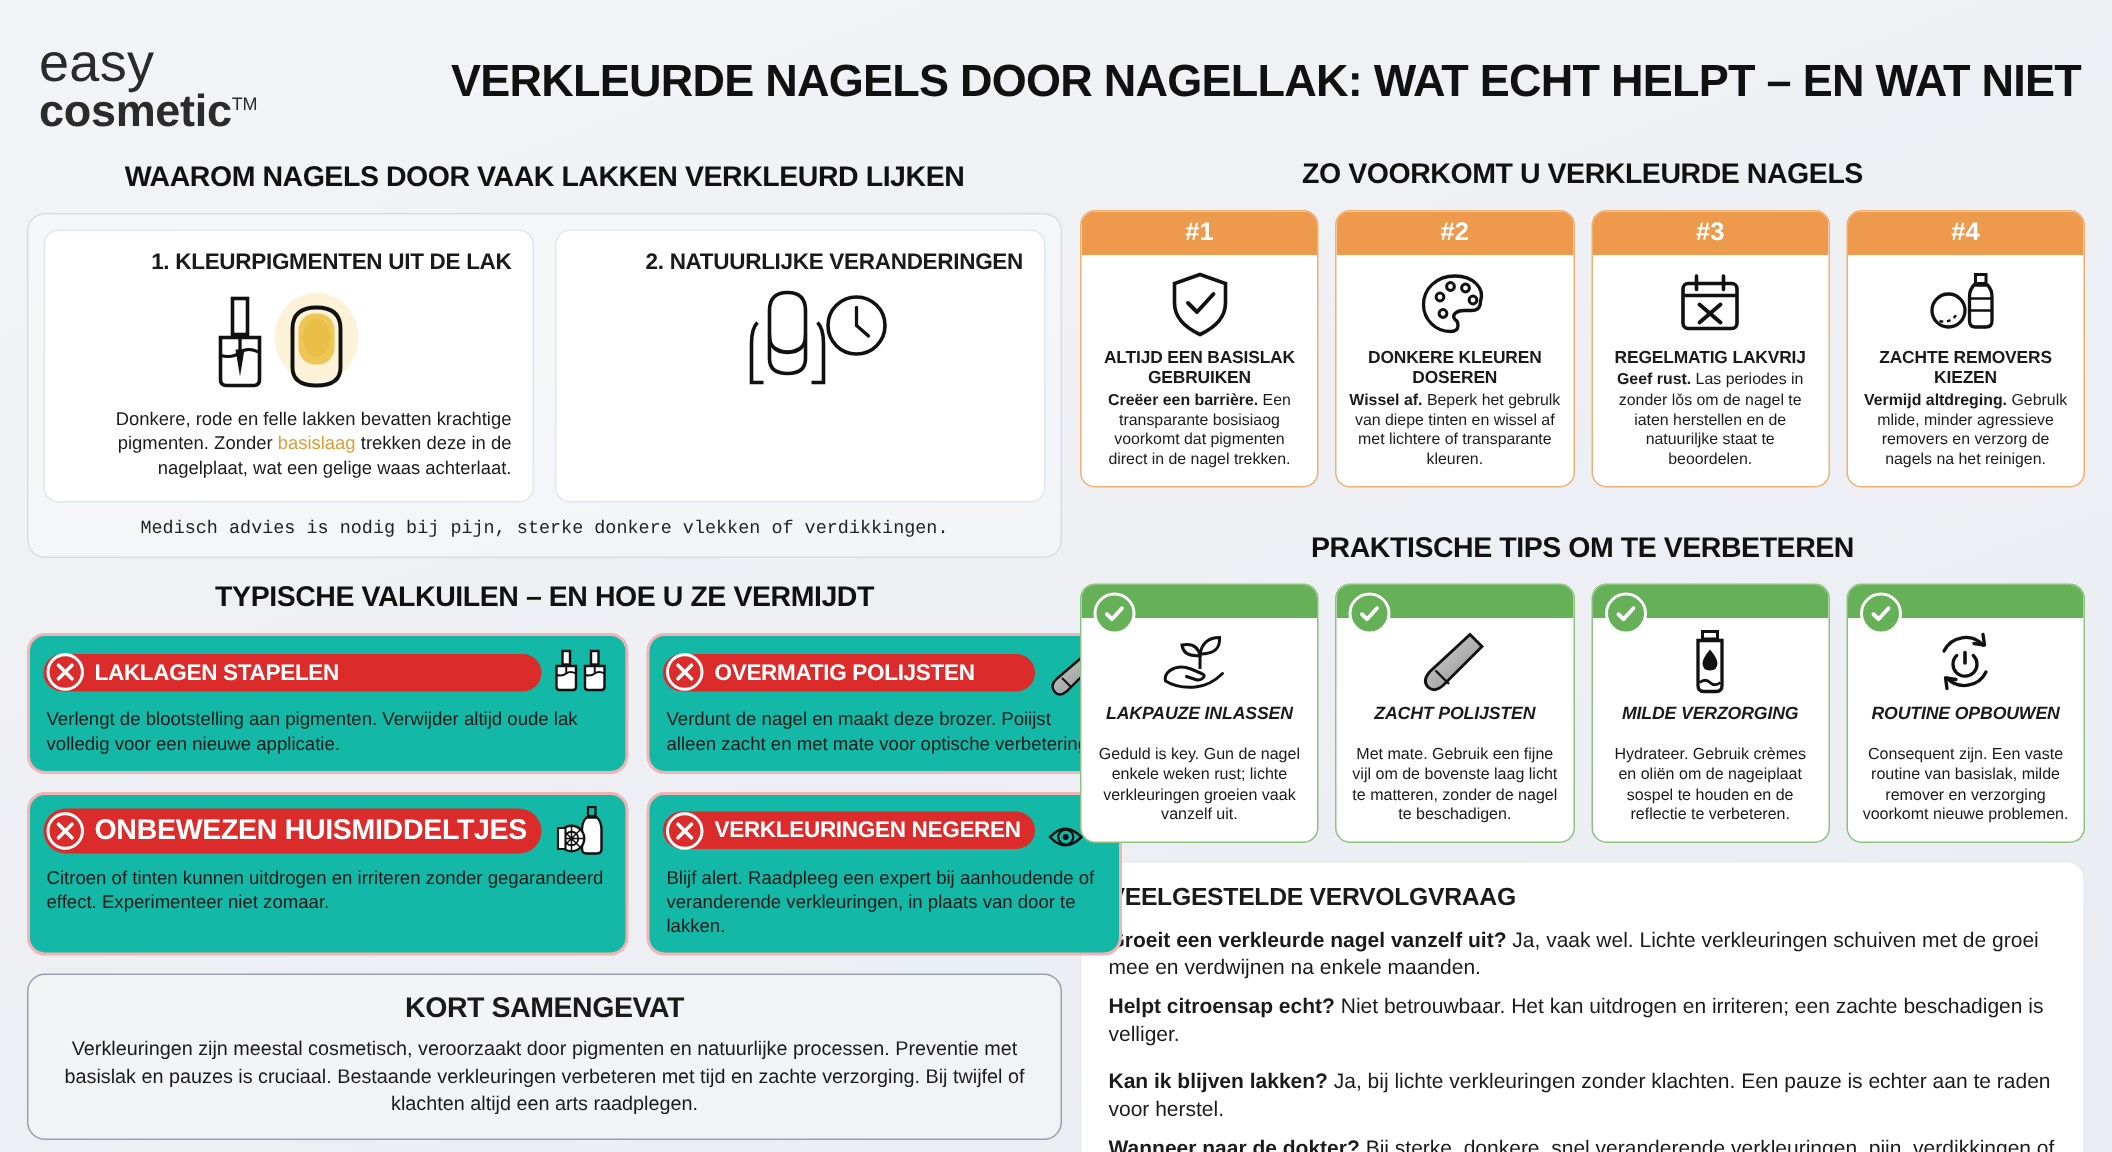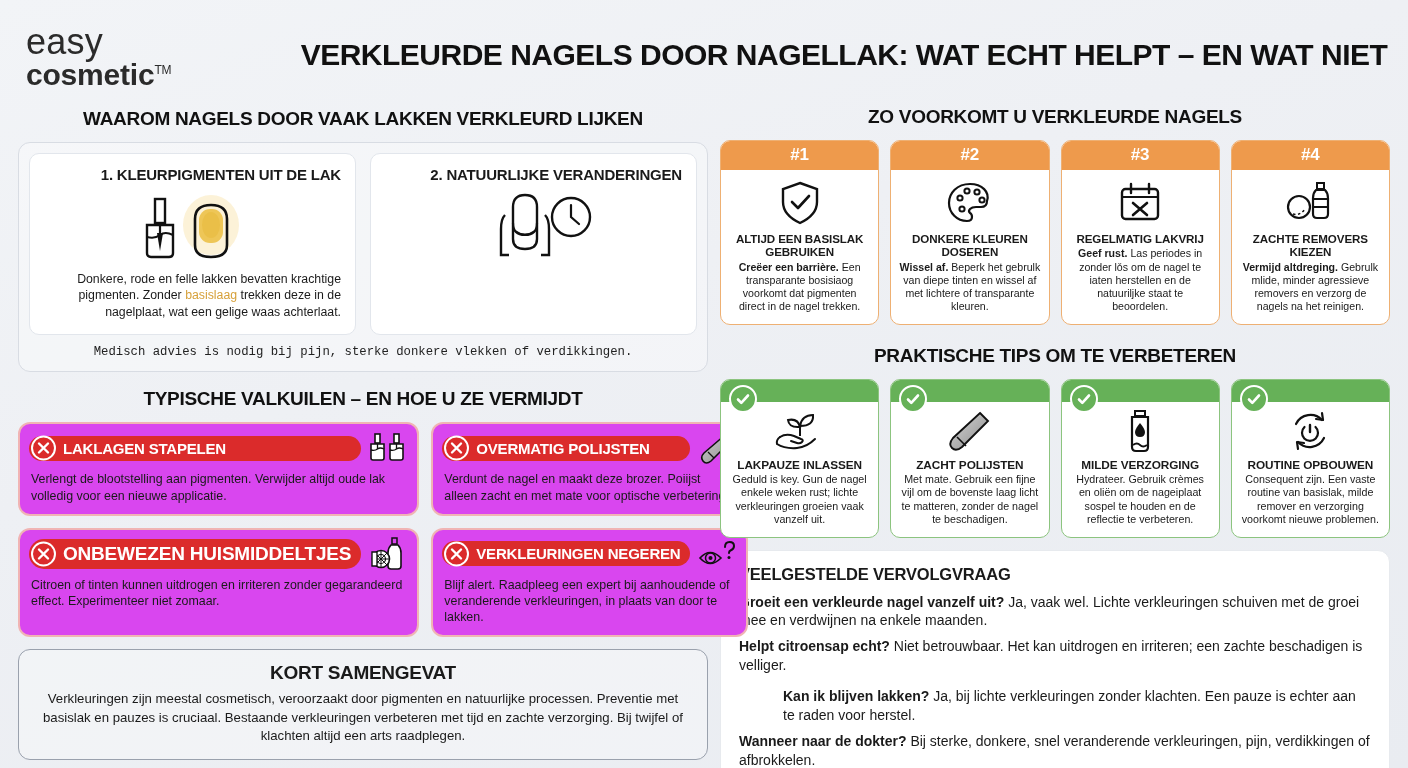--- a/index.html
+++ b/index.html
@@ -47,21 +47,21 @@
   }
   .cause-card h3 { font-size: 15px; font-weight: 800; letter-spacing: -.2px; margin-bottom: 6px; }
   .cause-ico { height: 76px; display: flex; align-items: center; justify-content: center; margin: 2px 0 6px; }
   .cause-card p { font-size: 12.3px; line-height: 1.34; color: #1b1b1b; }
   .cause-card p .hl { color: #d7a13a; }
   .cause-note { text-align: center; font-size: 12.3px; color: #222; padding: 10px 4px 4px; font-family: Liberation Mono, monospace; }
 
   
   .pit-grid { display: grid; grid-template-columns: 1fr 1fr; gap: 12px; }
   .pit-card {
-    background: #d946ef; border: 2px solid #f0b4b4; border-radius: 12px;
+    background: #14b8a6; border: 2px solid #f0b4b4; border-radius: 12px;
     padding: 7px 9px 10px; position: relative;
   }
   .pit-head { display: flex; align-items: center; gap: 7px; position: relative; }
   .pit-badge {
     flex: 1; background: #db2b2b; color: #fff; border-radius: 999px;
     font-size: 15px; font-weight: 800; letter-spacing: -.2px;
     padding: 4px 10px 4px 34px; position: relative; white-space: nowrap; overflow: hidden;
   }
   .pit-x {
     position: absolute; left: 2px; top: 50%; transform: translateY(-50%);
@@ -101,32 +101,32 @@
     background: #fff; border: 1.5px solid #8cc47f; border-radius: 10px; overflow: hidden;
     position: relative;
   }
   .tip-head { background: #66b158; height: 22px; }
   .tip-check {
     position: absolute; left: 8px; top: 5px; width: 28px; height: 28px; border-radius: 50%;
     background: #66b158; border: 2px solid #fff; display: flex; align-items: center; justify-content: center;
   }
   .tip-body { padding: 6px 8px 10px; text-align: center; }
   .tip-ico { height: 48px; display: flex; align-items: center; justify-content: center; }
-  .tip-card h4 { font-size: 11.8px; font-weight: 800; margin: 2px 0 1px; letter-spacing: -.1px; }
+  .tip-card h4 { font-size: 11.8px; font-weight: 800; margin: 2px 0 15px; letter-spacing: -.1px; font-style: italic; }
   .tip-card p { font-size: 10.7px; line-height: 1.26; }
 
   
   .faq {
     margin-top: 12px; background: #fff; border-radius: 12px; padding: 14px 18px 16px;
     border: 1px solid #e7eaee;
   }
   .faq h3 { font-size: 16.5px; font-weight: 800; letter-spacing: -.2px; margin-bottom: 9px; }
   .faq p { font-size: 14px; line-height: 1.35; margin-bottom: 7px; }
   .faq p b { font-weight: 800; }
-  .faq .gap { margin-top: 12px; margin-left: 44px; }
+  .faq .gap { margin-top: 12px; }
   svg { display: block; }
 </style>
 </head>
 <body>
 
 <div class="page">
 
   <div class="header">
     <div class="logo">
       <div class="l1">easy</div>
@@ -351,21 +351,21 @@
                 <path d="M30 18 h14 M30 26 h14" stroke="#111" stroke-width="1.8"></path>
               </svg>
             </div>
             <h4>ZACHTE REMOVERS KIEZEN</h4>
             <p><b>Vermijd altdreging.</b><span> Gebrulk mlide, minder agressieve removers en verzorg de nagels na het reinigen.</span></p>
           </div>
         </div>
 
       </div>
 
-      <div class="sec-title" style="margin-top:20px">PRAKTISCHE TIPS OM TE VERBETEREN</div>
+      <div class="sec-title" style="margin-top:30px">PRAKTISCHE TIPS OM TE VERBETEREN</div>
 
       <div class="tips-grid">
 
         <div class="tip-card">
           <div class="tip-head"></div>
           <div class="tip-check">
             <svg width="16" height="16" viewBox="0 0 16 16">
                 <path d="M3 8.5 l3.3 3.3 L13 4.5" fill="none" stroke="#fff" stroke-width="2.6" stroke-linecap="round" stroke-linejoin="round"></path>
               </svg>
           </div>

